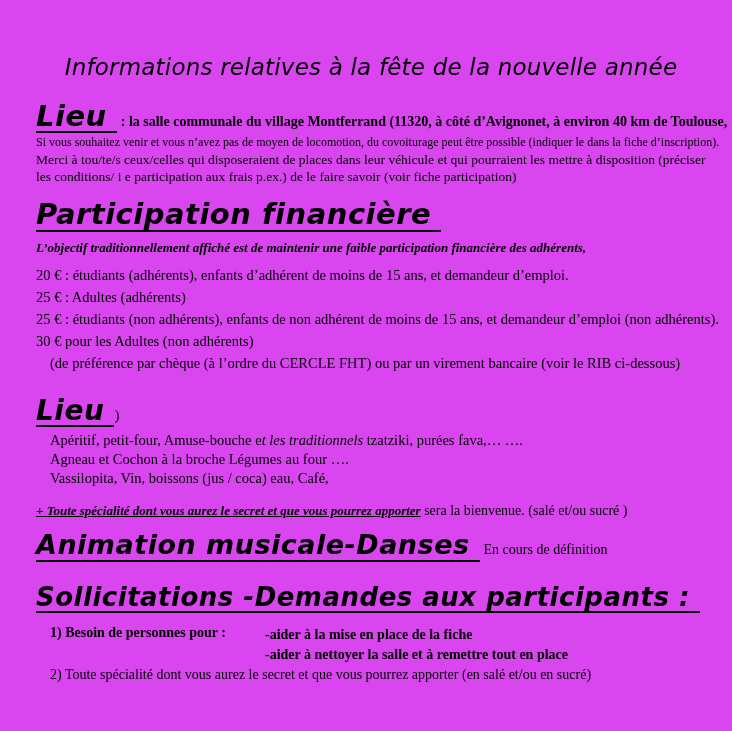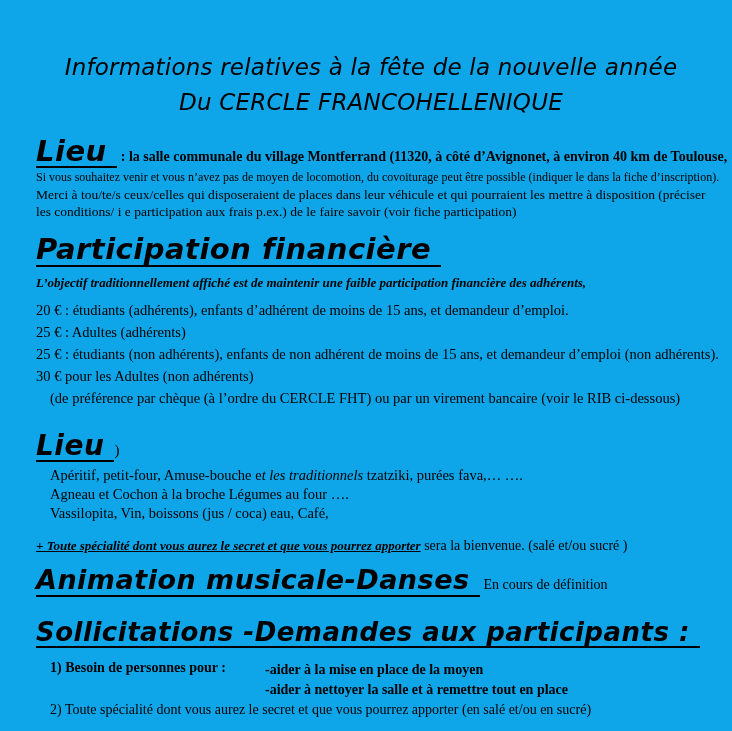--- a/index.html
+++ b/index.html
@@ -6,21 +6,21 @@
   html, body { background: #ffffff; }
   body {
     width: 732px; height: 731px;
     font-family: "Liberation Serif", serif;
     color: #000;
     overflow: hidden;
   }
   .page {
     position: relative;
     width: 732px; height: 731px;
-    background: #0ea5e9;
+    background: #d946ef;
     padding: 50px 26px 0 36px;
   }
   
   .title-block { text-align: center; margin-bottom: 16px; }
   .title-line {
     font-family: "DejaVu Sans", sans-serif;
     font-style: italic;
     font-size: 23px;
     line-height: 35px;
     letter-spacing: 0.2px;
@@ -80,21 +80,20 @@
   .soll-subcol div { line-height: 20px; white-space: nowrap; }
   .soll-item2 { margin-top: 2px; white-space: nowrap; }
 </style>
 </head>
 <body>
 
 <div class="page">
 
   <div class="title-block">
     <div class="title-line">Informations relatives à la fête de la nouvelle année</div>
-    <div class="title-line">Du CERCLE FRANCOHELLENIQUE</div>
   </div>
 
   <div class="lieu">
     <div class="lieu-line1">
       <span class="sec-heading h-lieu">Lieu</span>
       <span class="serif-bold">: la salle communale du village Montferrand  (11320, à côté d’Avignonet, à environ 40 km de Toulouse,</span>
     </div>
     <div class="lieu-note1">Si vous souhaitez venir et vous n’avez pas de moyen de locomotion, du covoiturage peut être possible (indiquer le dans la fiche d’inscription).</div>
     <div class="lieu-note2">Merci à tou/te/s ceux/celles qui disposeraient de places dans leur véhicule et qui pourraient les mettre à disposition (préciser les conditions/ i e participation aux frais p.ex.)  de le faire savoir (voir fiche participation)</div>
   </div>
@@ -131,21 +130,21 @@
   </div>
 
   <div class="sollicitations">
     <div>
       <span class="sec-heading h-soll">Sollicitations -Demandes aux participants :</span>
     </div>
     <div class="soll-body">
       <div class="soll-row1">
         <div class="soll-label">1) Besoin de personnes pour :</div>
         <div class="soll-subcol">
-          <div>-aider à la mise en place de la moyen</div>
+          <div>-aider à la mise en place de la fiche</div>
           <div>-aider à nettoyer la salle et à remettre tout en place</div>
         </div>
       </div>
       <div class="soll-item2">2) Toute spécialité dont vous aurez le secret et que vous pourrez apporter (en salé et/ou en sucré)</div>
 
     </div>
   </div>
 
 </div>
 

